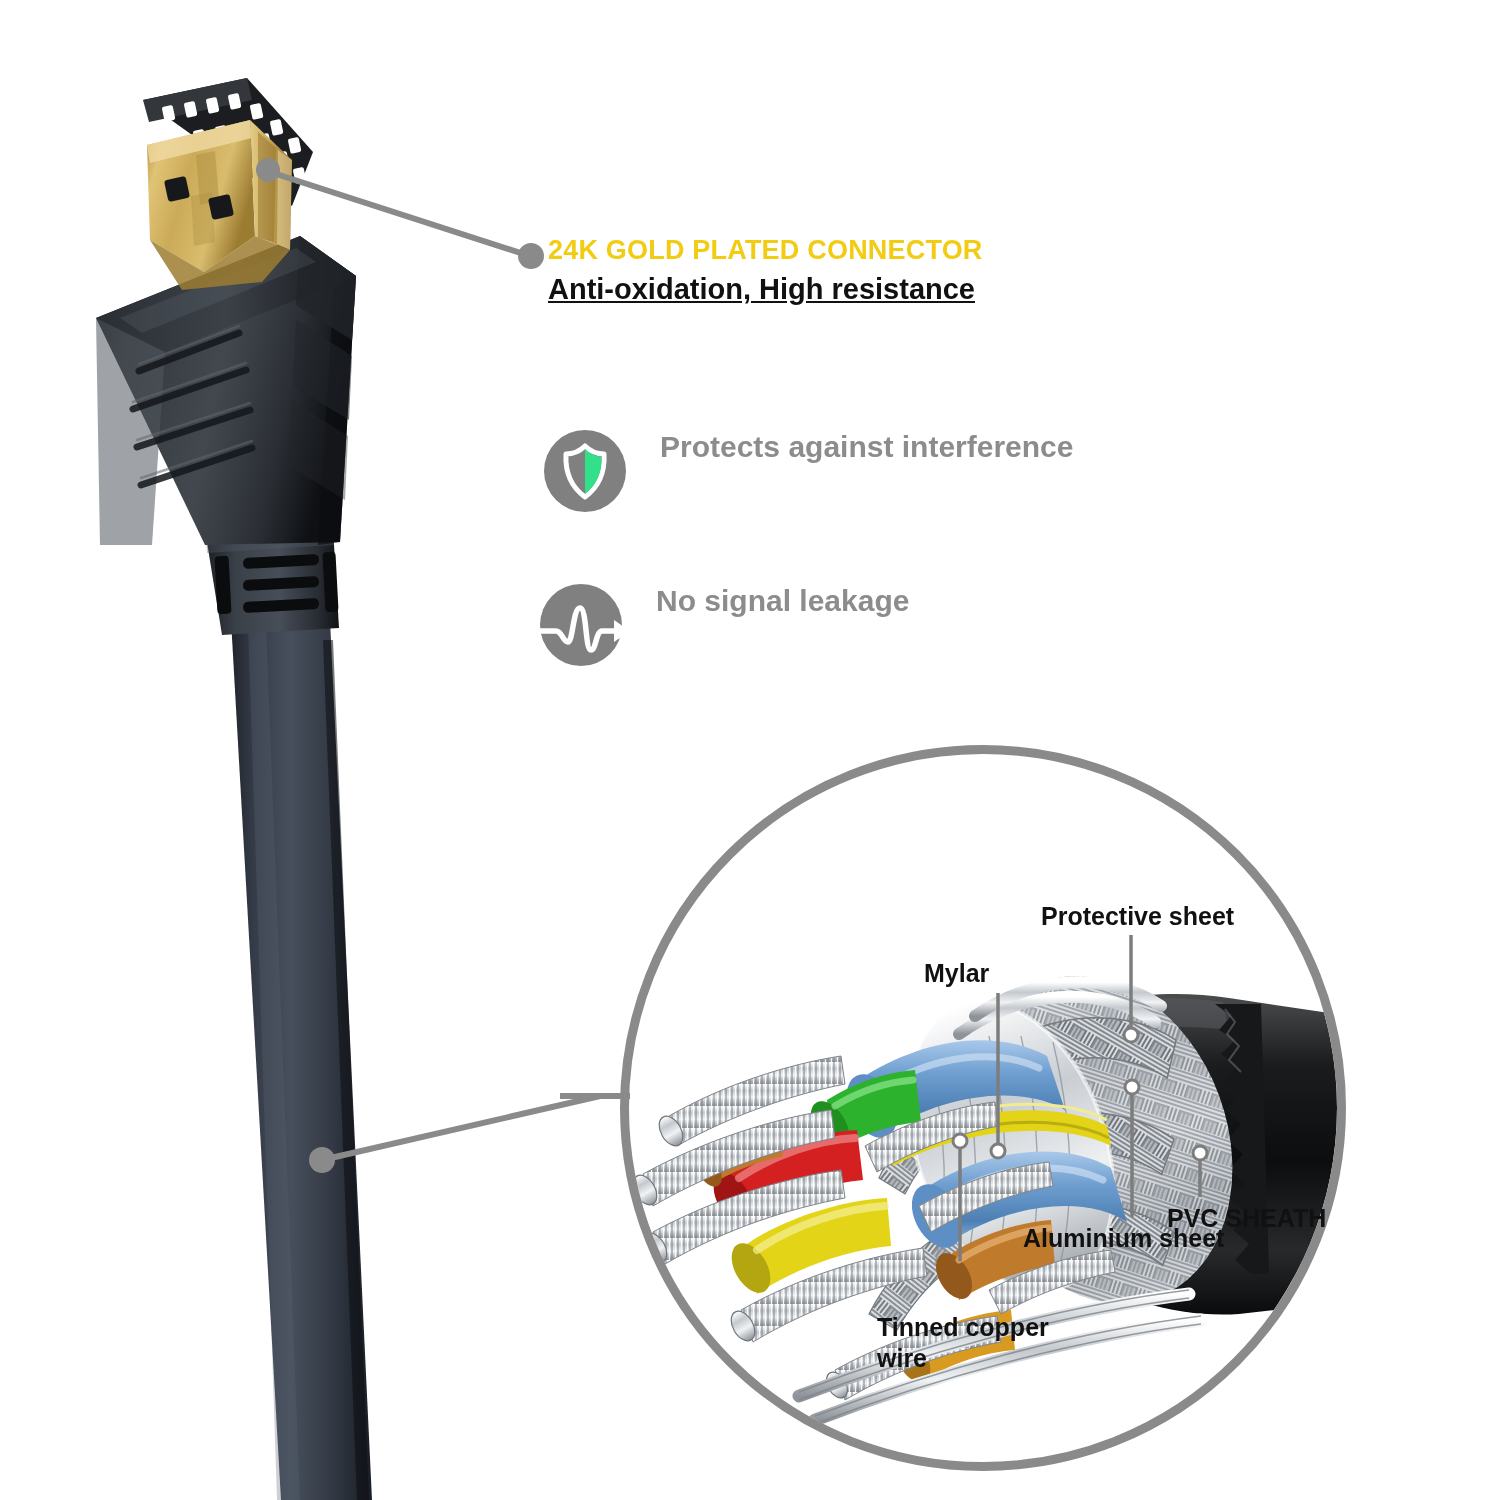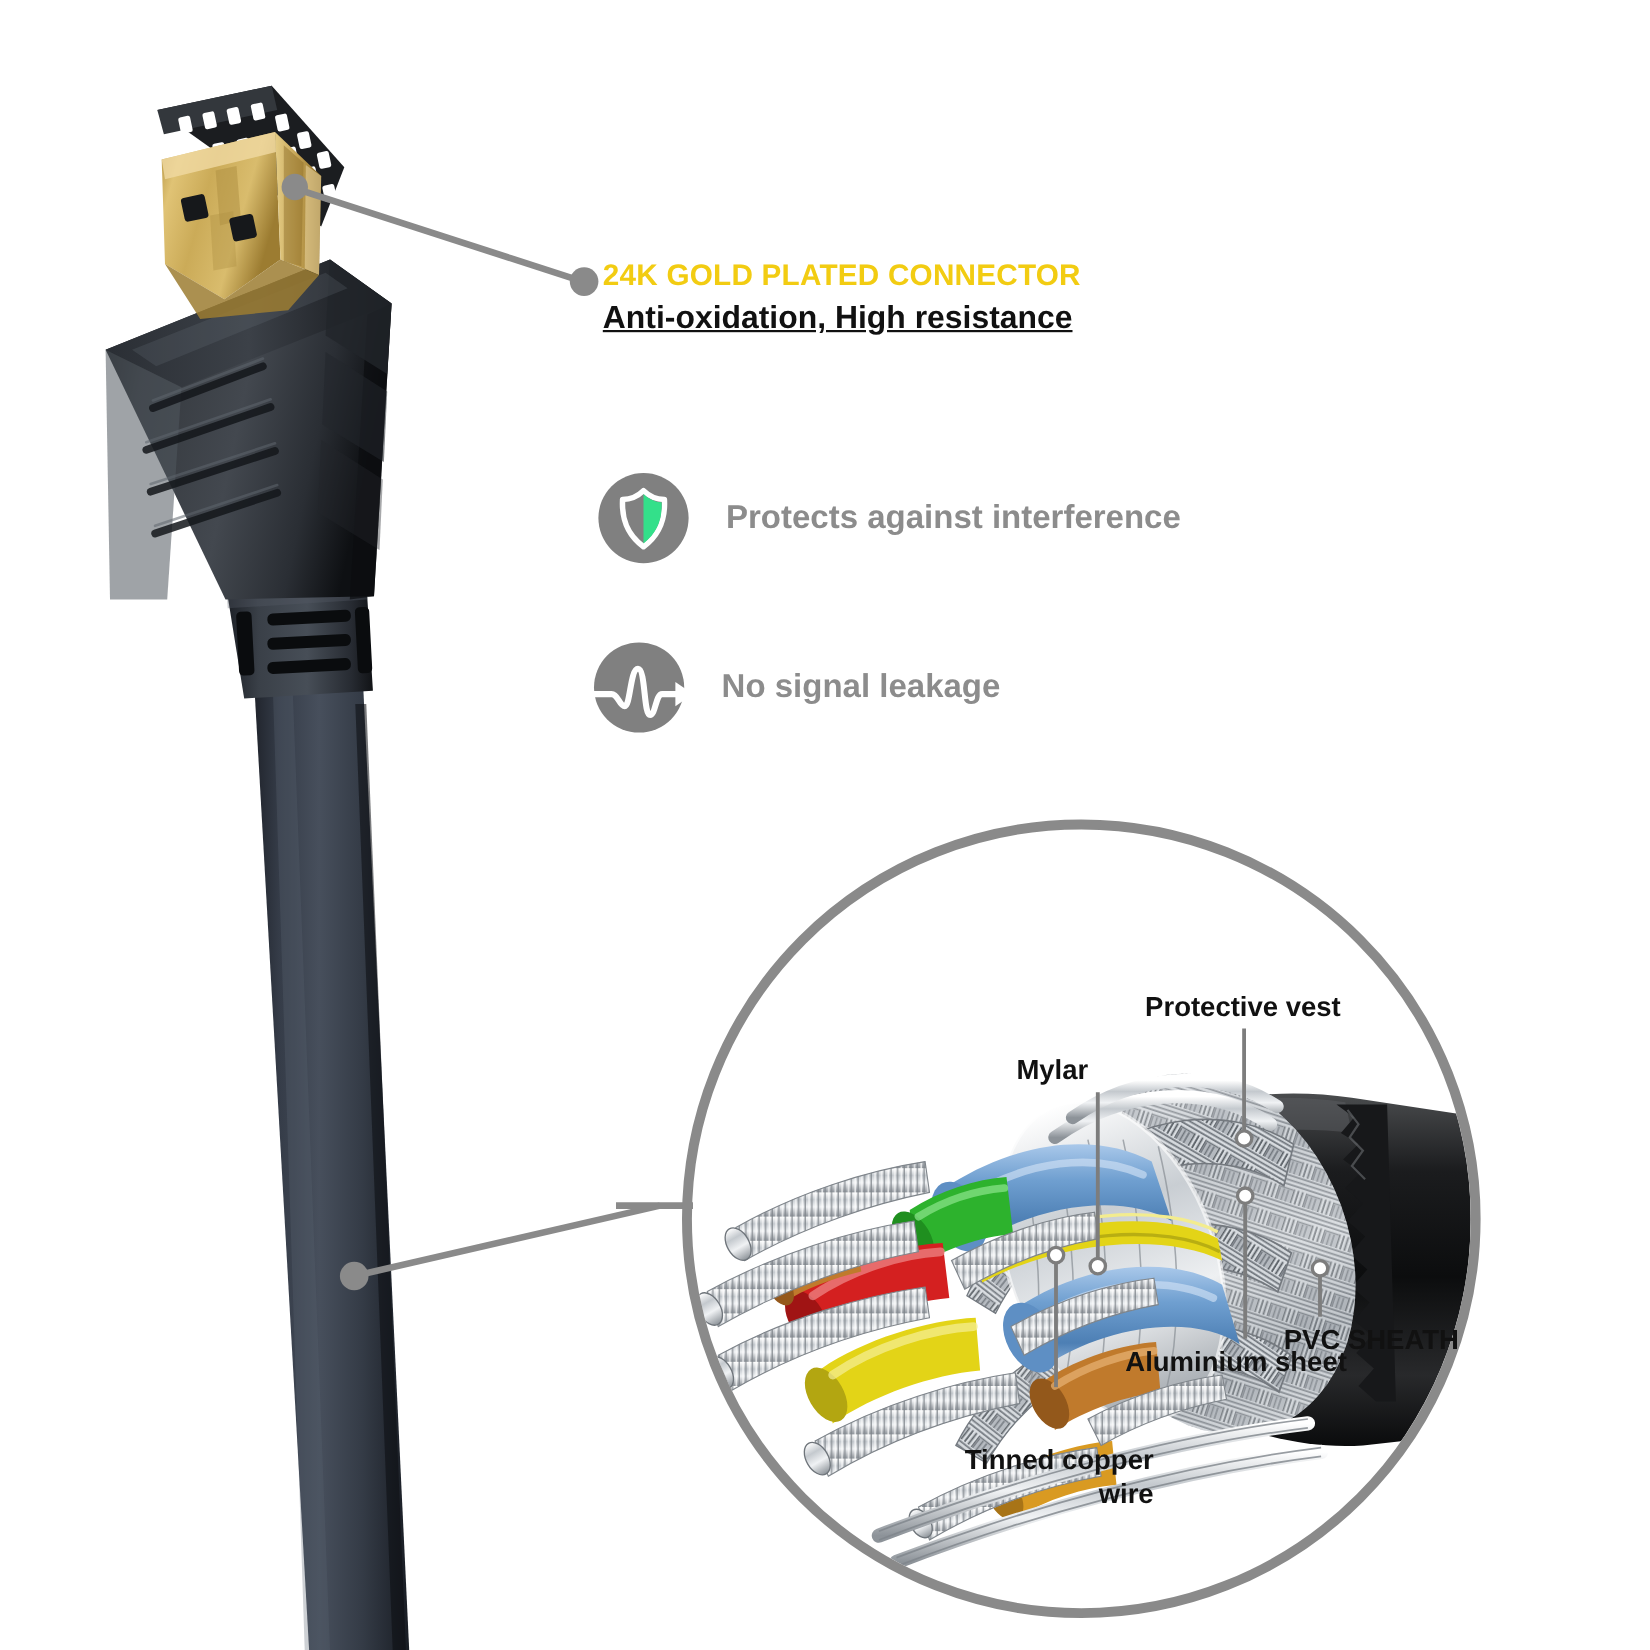--- a/index.html
+++ b/index.html
@@ -21,21 +21,21 @@
   #callout-connector .title {
     font-size: 27px; font-weight: bold; letter-spacing: .2px;
     color: #f2cc12; line-height: 1.05; white-space: nowrap;
   }
   #callout-connector .subtitle {
     font-size: 29px; font-weight: bold; color: #111111;
     margin-top: 10px; line-height: 1.1; white-space: nowrap; text-decoration: underline;
   }
 
   
-  .feature-row { position: absolute; display: flex; align-items: center; }
+  .feature-row { position: absolute; display: flex; }
   .feature-badge {
     width: 82px; height: 82px; border-radius: 50%;
     background: #808080; position: relative; flex: 0 0 82px;
   }
   .feature-badge svg { position: absolute; left: 0; top: 0; overflow: visible; }
   .feature-label {
     margin-left: 34px; font-size: 30px; font-weight: bold;
     color: #8c8c8c; white-space: nowrap;
   }
   #feature-shield { left: 544px; top: 430px; }
@@ -462,22 +462,22 @@
     <line x1="580" y1="410" x2="580" y2="452" stroke="#7d7d7d" stroke-width="3.5"></line>
     <circle cx="580" cy="408" r="7" fill="#ffffff" stroke="#7d7d7d" stroke-width="3"></circle>
 
     <line x1="512" y1="344" x2="512" y2="472" stroke="#7d7d7d" stroke-width="3.5"></line>
     <circle cx="512" cy="342" r="7" fill="#ffffff" stroke="#7d7d7d" stroke-width="3"></circle>
 
     <line x1="340" y1="398" x2="340" y2="516" stroke="#7d7d7d" stroke-width="3.5"></line>
     <circle cx="340" cy="396" r="7" fill="#ffffff" stroke="#7d7d7d" stroke-width="3"></circle>
   </svg>
 
-  <div class="xs-label" id="label-protective-vest">Protective vest</div>
+  <div class="xs-label" id="label-protective-vest">Protective sheet</div>
   <div class="xs-label" id="label-mylar">Mylar</div>
   <div class="xs-label" id="label-pvc-sheath">PVC SHEATH</div>
   <div class="xs-label" id="label-aluminium">Aluminium sheet</div>
   <div class="xs-label" id="label-tinned">
     <div>Tinned copper</div>
-    <div style="text-align:right">wire</div>
+    <div style="text-align:left">wire</div>
   </div>
 
 </div>
 
 </body></html>

